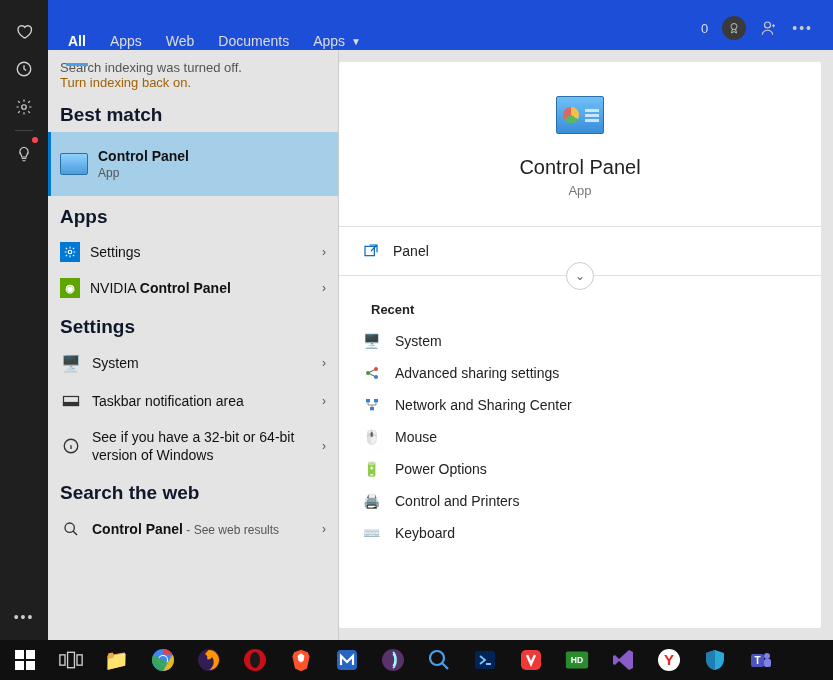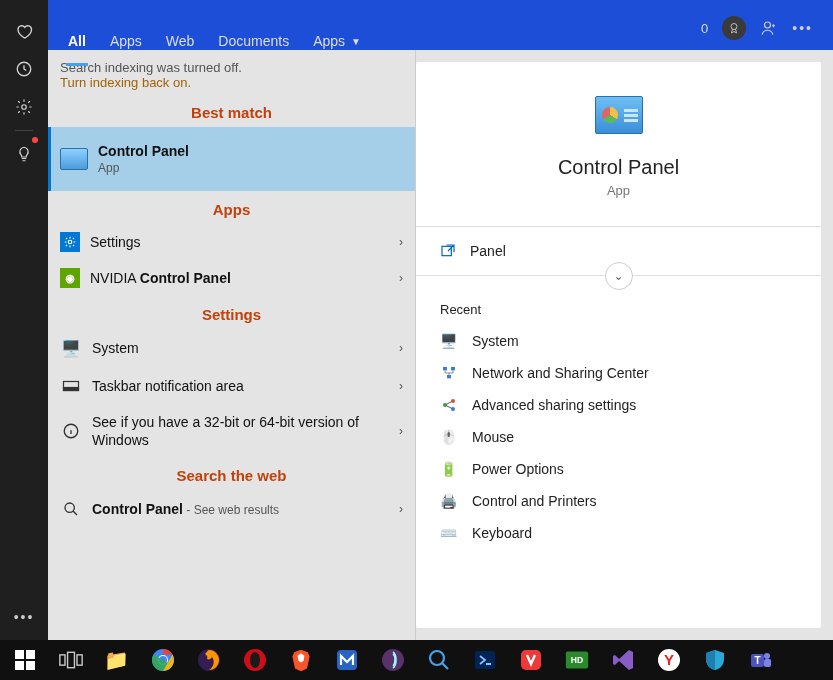--- a/index.html
+++ b/index.html
@@ -11,42 +11,42 @@
   .main { flex: 1; display: flex; flex-direction: column; background: #e4e4e4; }
   .tabbar { height: 50px; background: #1d4ed8; display: flex; align-items: flex-start; color: #ccc; padding: 16px 8px; }
   .tab { padding: 0 12px; height: 50px; display: flex; align-items: center; font-size: 14px; cursor: pointer; position: relative; color: #ddd; }
   .tab.active { color: #fff; font-weight: 600; }
   .tab.active::after { content: ""; position: absolute; bottom: 0; left: 10px; right: 10px; height: 3px; background: #4aa0e6; }
   .tab .chev { margin-left: 6px; font-size: 10px; }
   .tabbar-right { margin-left: auto; display: flex; align-items: center; gap: 14px; padding-right: 12px; }
   .tabbar-right .pts { color: #ddd; font-size: 13px; }
   .medal { width: 24px; height: 24px; border-radius: 50%; background: #3a3a3a; display: flex; align-items: center; justify-content: center; color: #bbb; font-size: 12px; }
   .body { flex: 1; display: flex; overflow: hidden; }
-  .left { width: 368px; background: #e4e4e4; display: flex; flex-direction: column; border-right: 1px solid #ccc; }
+  .left { width: 291px; background: #e4e4e4; display: flex; flex-direction: column; border-right: 1px solid #ccc; }
   .notice { padding: 10px 12px 4px; font-size: 13px; color: #555; }
   .notice a { color: #a16207; text-decoration: none; cursor: pointer; }
-  .section-head { font-size: 15px; font-weight: 600; color: #c2410c; padding: 10px 12px 6px; text-align: center; }
+  .section-head { font-size: 19px; font-weight: 600; color: #0f172a; padding: 10px 12px 6px; }
   .result { display: flex; align-items: center; padding: 8px 12px; cursor: pointer; position: relative; }
   .result.selected { background: #a5cfe9; }
   .result.selected::before { content: ""; position: absolute; left: 0; top: 0; bottom: 0; width: 3px; background: #0078d4; }
   .result .ico { width: 22px; height: 22px; margin-right: 10px; display: flex; align-items: center; justify-content: center; font-size: 16px; }
   .result .txt { flex: 1; font-size: 14px; color: #111; }
   .result .sub { font-size: 12px; color: #555; }
   .result .chev { color: #555; font-size: 12px; margin-left: 6px; }
   .right { flex: 1; background: #fff; display: flex; flex-direction: column; padding: 0; border-left: none; margin: 12px 12px 12px 0; border-radius: 2px; }
   .right-head { display: flex; flex-direction: column; align-items: center; padding: 34px 0 28px; border-bottom: 1px solid #e0e0e0; }
   .right-icon { width: 48px; height: 38px; background: linear-gradient(#6fbff5,#3a8ed8); border: 1px solid #2b6fa8; border-radius: 2px; margin-bottom: 22px; display: flex; align-items: center; justify-content: center; }
   .right-icon .dot { width: 16px; height: 16px; border-radius: 50%; background: conic-gradient(#f3c245 0 120deg, #5bb85b 120deg 240deg, #e06666 240deg 360deg); margin: 2px; }
   .right-title { font-size: 20px; color: #222; font-weight: 400; }
   .right-sub { font-size: 13px; color: #777; margin-top: 4px; }
   .open-row { display: flex; align-items: center; padding: 16px 24px; border-bottom: 1px solid #e0e0e0; cursor: pointer; font-size: 14px; color: #222; }
   .open-row .ico { margin-right: 14px; color: #0b62c0; }
   .expand { display: flex; justify-content: center; margin: -14px 0 12px; }
   .expand .circ { width: 28px; height: 28px; border: 1px solid #ccc; border-radius: 50%; background: #fff; display: flex; align-items: center; justify-content: center; color: #666; cursor: pointer; font-size: 12px; }
-  .recent-head { font-size: 13px; font-weight: 400; padding: 0 24px 8px; color: #222; }
+  .recent-head { font-size: 13px; font-weight: 700; padding: 0 24px 8px; color: #222; margin-left: 8px; }
   .recent-item { display: flex; align-items: center; padding: 7px 24px; font-size: 14px; cursor: pointer; color: #222; }
   .recent-item .ico { width: 18px; height: 18px; margin-right: 14px; display: flex; align-items: center; justify-content: center; font-size: 14px; }
   .search-wrap { height: 40px; background: #e4e4e4; padding: 0; }
   .search-box { border: 2px solid #0078d4; background: #fff; height: 40px; display: flex; align-items: center; margin-left: 0; }
   .search-box .sico { width: 34px; display: flex; justify-content: center; color: #333; }
   .search-box input { flex: 1; border: none; outline: none; font-size: 15px; height: 100%; }
   @keyframes blink { 50% { opacity: 0; } }
   .taskbar { position: absolute; left: 0; right: 0; bottom: 0; height: 40px; background: #101010; display: flex; align-items: center; padding: 0 4px; gap: 4px; width: 833px; }
   .tbico { width: 42px; height: 32px; display: flex; align-items: center; justify-content: center; cursor: pointer; border-radius: 2px; }
   .tbico svg, .tbico .glyph { width: 24px; height: 24px; }
@@ -226,38 +226,38 @@
             </div>
           </div>
         <div class="recent-head">Recent</div>
         <div class="recent-item">
             <span class="ico">🖥️</span>
             <span>System</span>
           </div>
         <div class="recent-item">
             <span class="ico">
               <svg width="16" height="16" viewBox="0 0 24 24" fill="none">
+                <circle cx="6" cy="12" r="3" fill="#3a9c3a"></circle>
+                <circle cx="18" cy="6" r="3" fill="#d84c4c"></circle>
+                <circle cx="18" cy="18" r="3" fill="#3a7cd8"></circle>
+                <path d="M8 11l8-4M8 13l8 4" stroke="#555" stroke-width="1.5"></path>
+              </svg>
+            </span>
+            <span>Advanced sharing settings</span>
+          </div>
+        <div class="recent-item">
+            <span class="ico">
+              <svg width="16" height="16" viewBox="0 0 24 24" fill="none">
                 <rect x="3" y="3" width="6" height="5" fill="#3a7cd8"></rect>
                 <rect x="15" y="3" width="6" height="5" fill="#3a7cd8"></rect>
                 <rect x="9" y="15" width="6" height="5" fill="#3a7cd8"></rect>
                 <path d="M6 8v4h12V8M12 12v3" stroke="#555"></path>
               </svg>
             </span>
             <span>Network and Sharing Center</span>
-          </div>
-        <div class="recent-item">
-            <span class="ico">
-              <svg width="16" height="16" viewBox="0 0 24 24" fill="none">
-                <circle cx="6" cy="12" r="3" fill="#3a9c3a"></circle>
-                <circle cx="18" cy="6" r="3" fill="#d84c4c"></circle>
-                <circle cx="18" cy="18" r="3" fill="#3a7cd8"></circle>
-                <path d="M8 11l8-4M8 13l8 4" stroke="#555" stroke-width="1.5"></path>
-              </svg>
-            </span>
-            <span>Advanced sharing settings</span>
           </div>
         <div class="recent-item">
             <span class="ico">🖱️</span>
             <span>Mouse</span>
           </div>
         <div class="recent-item">
             <span class="ico">🔋</span>
             <span>Power Options</span>
           </div>
         <div class="recent-item">

